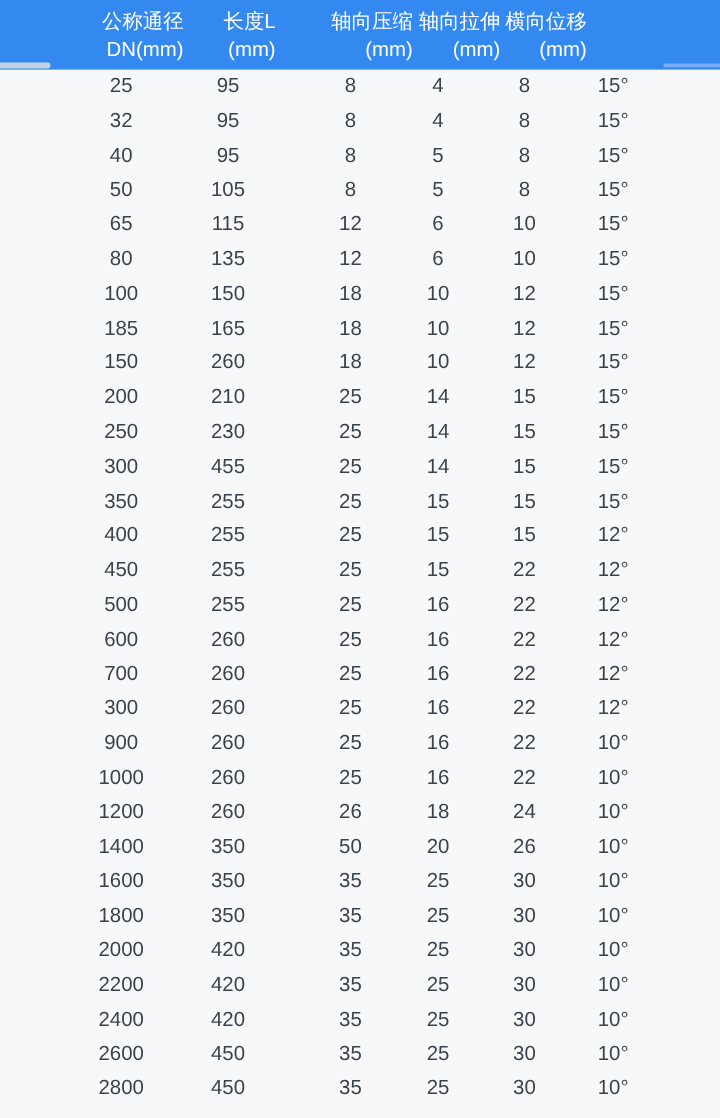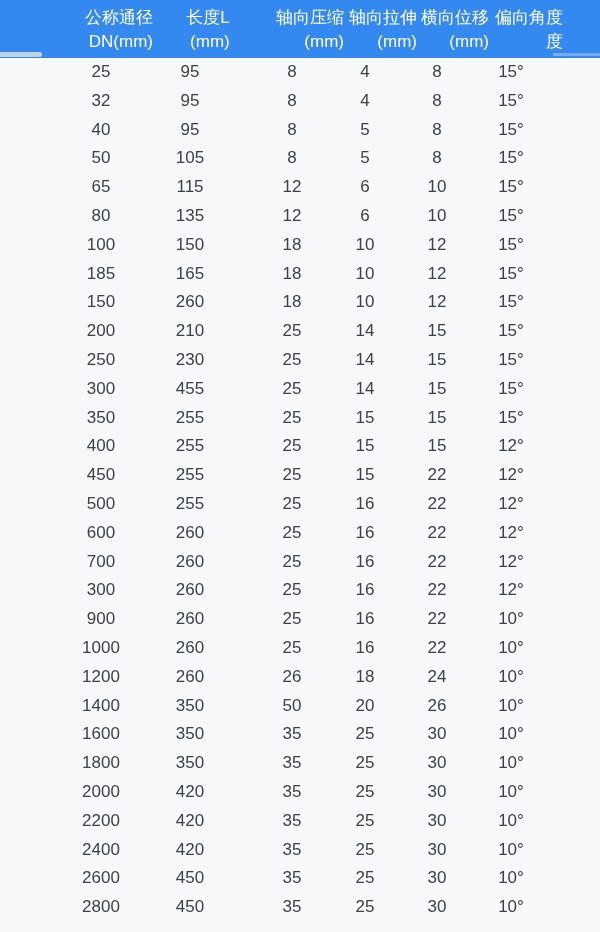--- a/index.html
+++ b/index.html
@@ -82,24 +82,20 @@
     <div class="hcell c4">
       <div class="l1">轴向拉伸</div>
       <div class="l2">(mm)</div>
     </div>
 
     <div class="hcell c5">
       <div class="l1">横向位移</div>
       <div class="l2">(mm)</div>
     </div>
 
-    <div class="hcell c6">
-      <div class="l1">偏向角度</div>
-      <div class="l2">度</div>
-    </div>
 
     <div class="scroll-thumb"></div>
     <div class="scroll-track-end"></div>
   </div>
 
   <div class="table-body" id="tbody">
       <div class="trow">
         <span class="cell c1">25</span>
         <span class="cell c2">95</span>
         <span class="cell c3">8</span>

